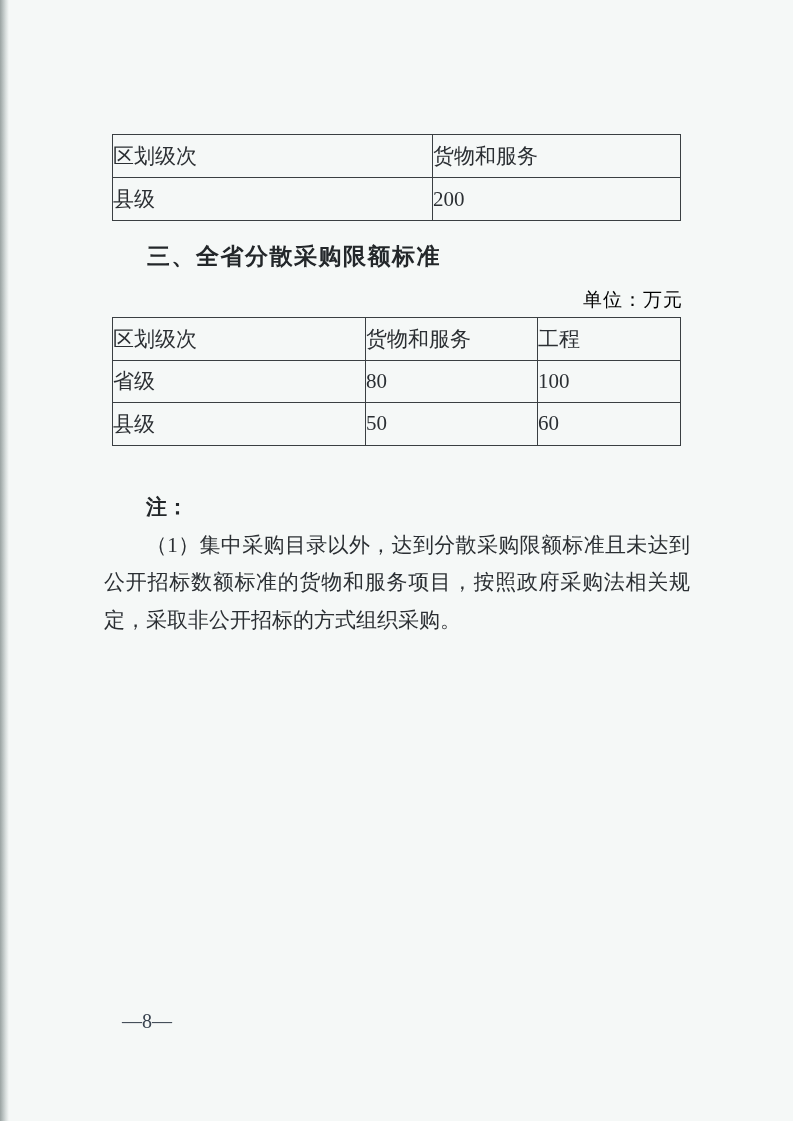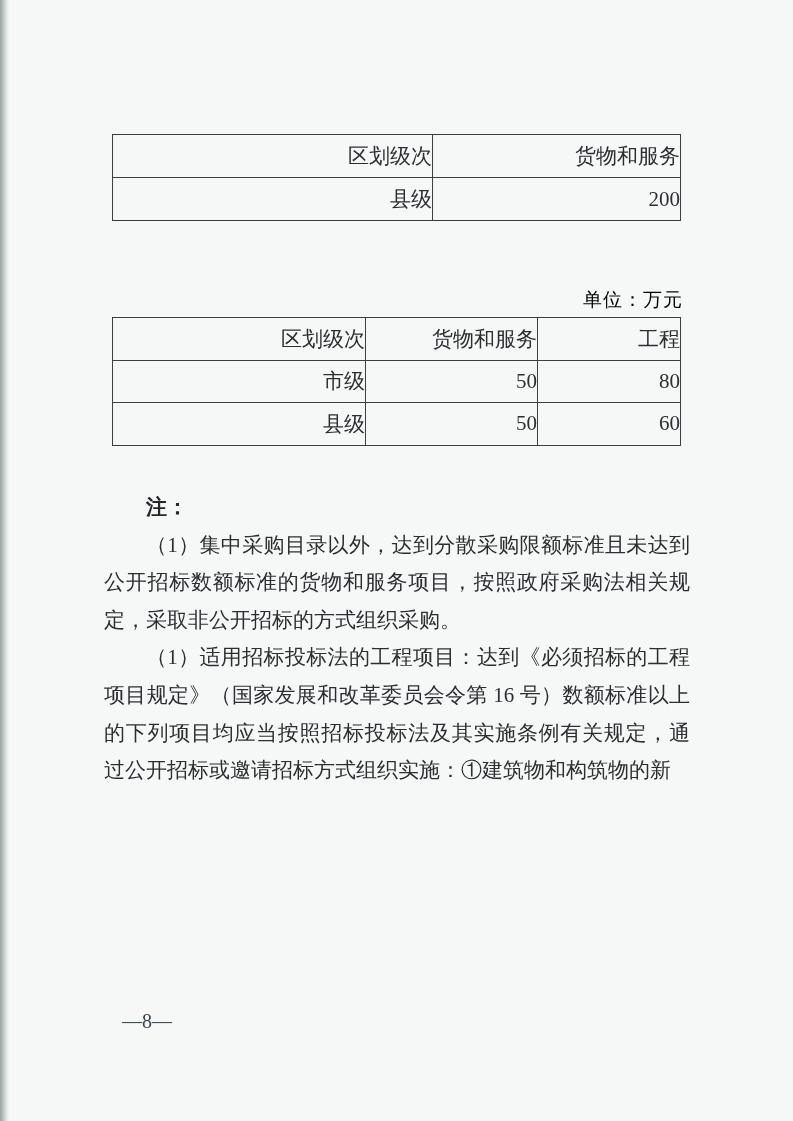--- a/index.html
+++ b/index.html
@@ -23,21 +23,21 @@
   }
 
   table.tbl {
     position: absolute;
     border-collapse: collapse;
     table-layout: fixed;
     background: transparent;
   }
   table.tbl th, table.tbl td {
     border: 1px solid #3a3f42;
-    text-align: right;
+    text-align: left;
     vertical-align: middle;
     font-weight: normal;
     font-size: 21px;
     color: #2b2f33;
     padding: 0;
     overflow: hidden;
   }
   table.tbl { border: 1.5px solid #33383b; }
 
   .tbl1 { left: 112px; top: 134px; width: 568px; }
@@ -100,49 +100,49 @@
         <th>区划级次</th>
         <th>货物和服务</th>
       </tr>
       <tr>
         <td>县级</td>
         <td>200</td>
       </tr>
     </tbody>
   </table>
 
+  <div class="heading">三、全省分散采购限额标准</div>
 
   <div class="unit">单位：万元</div>
 
   <table class="tbl tbl2">
     <colgroup>
       <col style="width:253px">
       <col style="width:172px">
       <col style="width:143px">
     </colgroup>
     <tbody>
       <tr>
         <th>区划级次</th>
         <th>货物和服务</th>
         <th>工程</th>
       </tr>
       <tr>
-        <td>市级</td>
-        <td>50</td>
+        <td>省级</td>
         <td>80</td>
+        <td>100</td>
       </tr>
       <tr>
         <td>县级</td>
         <td>50</td>
         <td>60</td>
       </tr>
     </tbody>
   </table>
 
   <div class="bodytext">
     <p class="b">注：</p>
     <p>（1）集中采购目录以外，达到分散采购限额标准且未达到公开招标数额标准的货物和服务项目，按照政府采购法相关规定，采取非公开招标的方式组织采购。</p>
-    <p>（1）适用招标投标法的工程项目：达到《必须招标的工程项目规定》（国家发展和改革委员会令第 16 号）数额标准以上的下列项目均应当按照招标投标法及其实施条例有关规定，通过公开招标或邀请招标方式组织实施：①建筑物和构筑物的新</p>
   </div>
 
   <div class="pageno">—8—</div>
 
 </div>
 
 </body></html>

